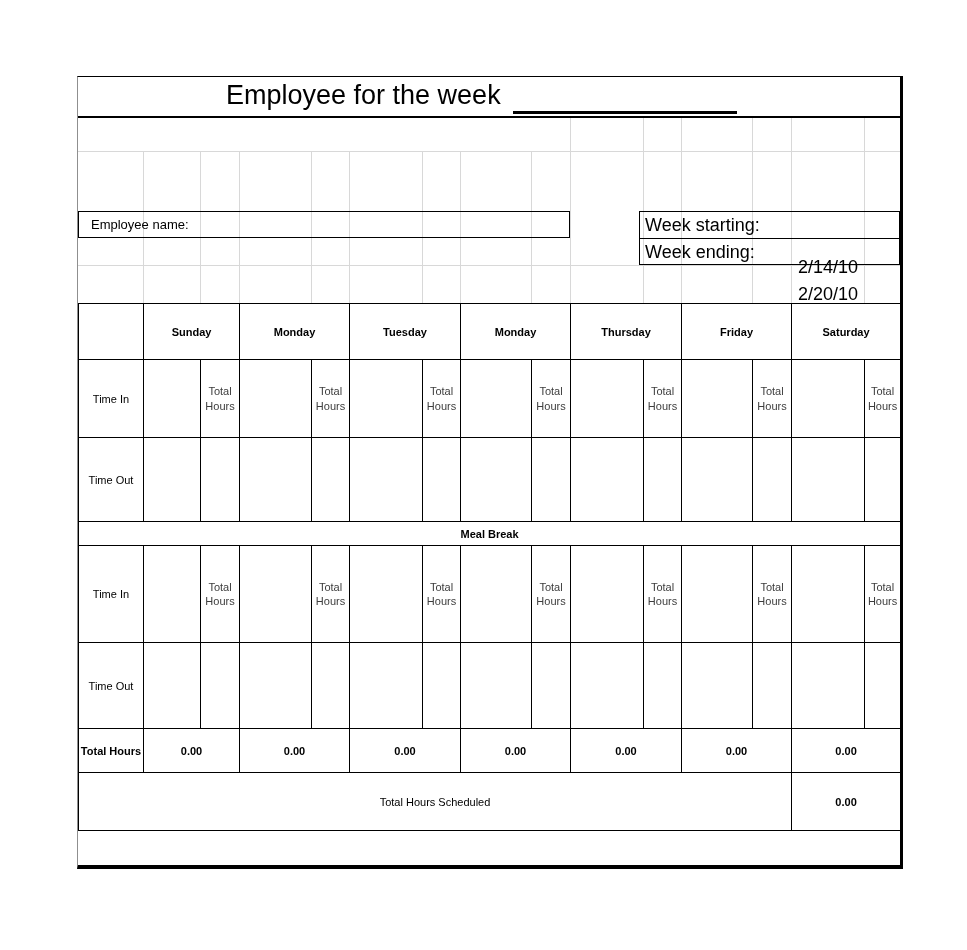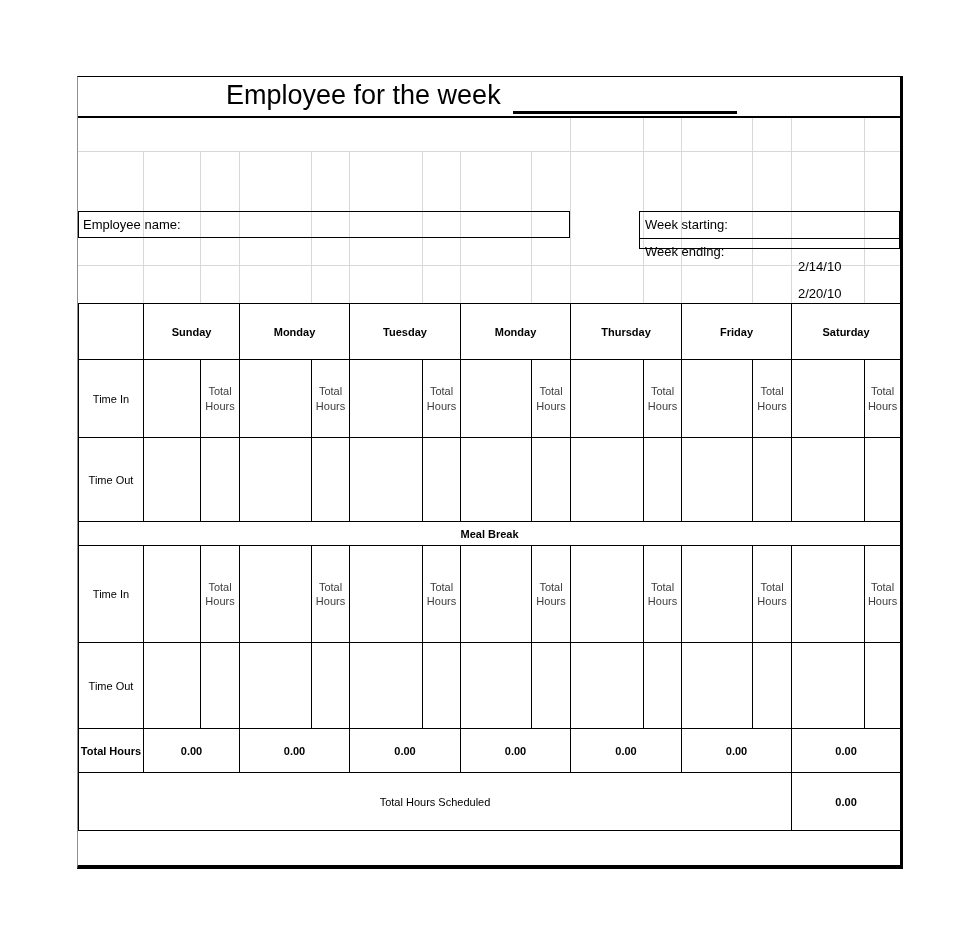--- a/index.html
+++ b/index.html
@@ -26,23 +26,23 @@
     font-size:27px;line-height:37px;white-space:nowrap;padding-left:148px;}
   .title-underline{display:inline-block;width:224px;height:27px;
     border-bottom:3px solid var(--border);margin-left:12px;vertical-align:bottom;}
   
   .vline{position:absolute;width:1px;background:var(--gridline);}
   .hline{position:absolute;height:1px;left:0;width:822px;background:var(--gridline);}
   
   #employee-box{position:absolute;left:0;top:134px;width:492px;height:27px;
     border:1px solid var(--border);background:transparent;
     font-size:13px;line-height:25px;}
-  #employee-box .boxlbl{padding-left:4px;}
-  #week-box{position:absolute;left:561px;top:134px;width:261px;height:38px;
-    border:1px solid var(--border);background:transparent;font-size:13px;}
+  #employee-box .boxlbl{padding-left:12px;}
+  #week-box{position:absolute;left:561px;top:134px;width:261px;height:54px;
+    border:1px solid var(--border);background:transparent;font-size:18px;}
   .week-row{position:relative;height:26px;line-height:26px;}
   .week-row.first{border-bottom:1px solid var(--border);height:27px;line-height:26px;}
   .week-row .boxlbl{padding-left:5px;}
   .week-val{position:absolute;left:158px;top:7px;margin-top:35px;}
   
   table.t{position:absolute;left:0;top:226px;width:822px;
     border-collapse:collapse;table-layout:fixed;}
   table.t td{border:1px solid var(--border);padding:0;text-align:center;
     vertical-align:middle;font-size:11px;background:#fff;overflow:hidden;}
   td.nob{border:none;background:transparent;}

